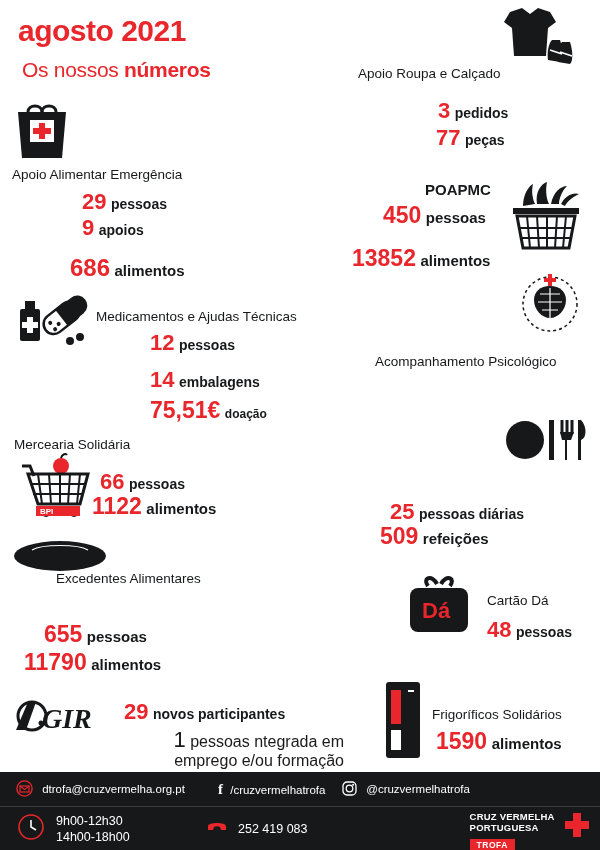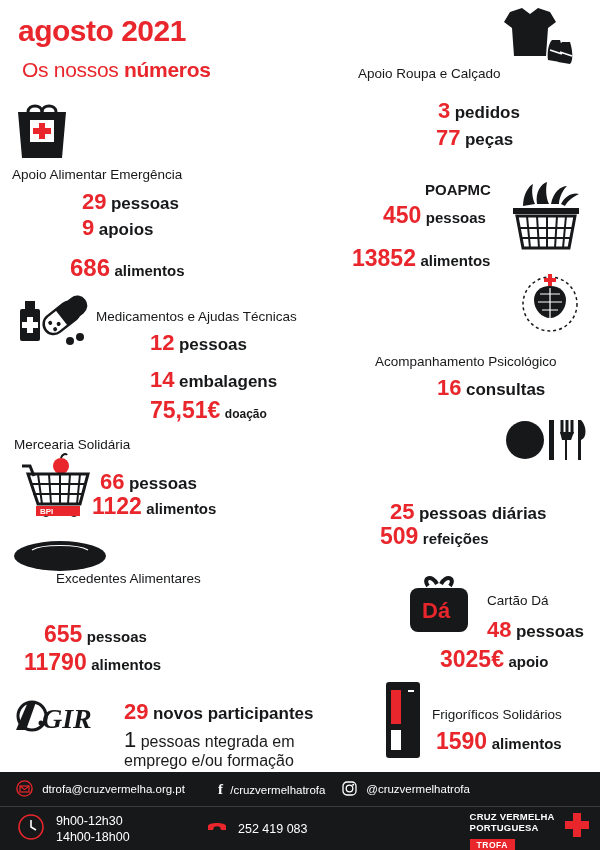--- a/index.html
+++ b/index.html
@@ -13,21 +13,21 @@
     font-family: "Liberation Sans", sans-serif;
     color: #1a1a1a;
     overflow: hidden;
     position: relative;
   }
   .page {
     position: relative;
     width: 600px;
     height: 850px;
   }
-  .abs { position: absolute; }
+  .abs { position: absolute; text-align: right; }
 
   
   .title-month {
     position: absolute;
     left: 18px; top: 14px;
     font-size: 30px;
     font-weight: bold;
     color: #e8262b;
     letter-spacing: -0.5px;
   }
@@ -50,21 +50,21 @@
     white-space: nowrap;
     line-height: 1.05;
   }
   .stat-line .n {
     color: #e8262b;
     font-weight: bold;
   }
   .stat-line .t {
     color: #17181a;
     font-weight: bold;
-    font-size: 17px;
+    font-size: 14px;
   }
 
   
   .footer {
     position: absolute;
     left: 0; bottom: 0;
     width: 600px;
     height: 78px;
     background: #17181a;
     color: #ffffff;
@@ -220,24 +220,20 @@
 
   <div class="abs" style="left:516px; top:268px;">
     <svg width="68" height="66" viewBox="0 0 68 66">
       <circle cx="34" cy="36" r="27" fill="none" stroke="#17181a" stroke-width="1.5" stroke-dasharray="3 3"></circle>
       <path d="M34 18 C24 18, 18 24, 18 32 C18 42, 26 50, 34 50 C42 50, 50 42, 50 32 C50 24, 44 18, 34 18 Z" fill="#17181a"></path>
       <path d="M34 20 L34 50 M24 26 L44 26 M22 34 L46 34 M26 42 L42 42" stroke="#ffffff" stroke-width="1.2"></path>
       <path d="M32 6 L36 6 L36 10 L40 10 L40 14 L36 14 L36 18 L32 18 L32 14 L28 14 L28 10 L32 10 Z" fill="#e8262b"></path>
     </svg>
   </div>
   <div class="abs sec-label" style="left:375px; top:354px;">Acompanhamento Psicológico</div>
-  <div class="abs stat-line" style="left:437px; top:376px;">
-    <span class="n" style="font-size:22px;">16</span>
-    <span class="t">consultas</span>
-  </div>
 
   <div class="abs" style="left:18px; top:452px;">
     <svg width="80" height="68" viewBox="0 0 80 68">
       <circle cx="43" cy="14" r="8" fill="#e8262b"></circle>
       <path d="M43 6 C44 2, 48 1, 49 3" stroke="#17181a" stroke-width="2" fill="none"></path>
       <path d="M10 22 L70 22 L62 52 L20 52 Z" fill="none" stroke="#17181a" stroke-width="3"></path>
       <path d="M20 22 L24 52 M31 22 L33 52 M42 22 L42 52 M52 22 L50 52 M62 22 L59 52" stroke="#17181a" stroke-width="2"></path>
       <path d="M12 32 L68 32 M15 42 L65 42" stroke="#17181a" stroke-width="2"></path>
       <path d="M4 14 L12 14 L16 24" stroke="#17181a" stroke-width="3" fill="none"></path>
       <circle cx="28" cy="60" r="5" fill="#17181a"></circle>
@@ -296,24 +292,20 @@
       <path d="M46 10 C52 2, 42 -2, 37 8" stroke="#17181a" stroke-width="4" fill="none"></path>
       <rect x="6" y="12" width="58" height="44" rx="8" fill="#17181a"></rect>
       <text x="18" y="42" font-family="Liberation Sans, sans-serif" font-size="22" font-weight="bold" fill="#e8262b">Dá</text>
     </svg>
   </div>
   <div class="abs sec-label" style="left:487px; top:593px;">Cartão Dá</div>
   <div class="abs stat-line" style="left:487px; top:618px;">
     <span class="n" style="font-size:22px;">48</span>
     <span class="t">pessoas</span>
   </div>
-  <div class="abs stat-line" style="left:440px; top:647px;">
-    <span class="n" style="font-size:23px;">3025€</span>
-    <span class="t" style="font-size:15px;">apoio</span>
-  </div>
 
   <div class="abs" style="left:10px; top:696px;">
     <svg width="110" height="40" viewBox="0 0 110 40">
       <path d="M6 34 L18 6 L26 6 L16 34 Z" fill="#17181a"></path>
       <circle cx="22" cy="20" r="14" fill="none" stroke="#17181a" stroke-width="3"></circle>
       <text x="32" y="32" font-family="Liberation Serif, serif" font-style="italic" font-size="28" font-weight="bold" fill="#17181a">GIR</text>
       <circle cx="31" cy="27" r="2.5" fill="#17181a"></circle>
     </svg>
   </div>
   <div class="abs stat-line" style="left:124px; top:700px;">

